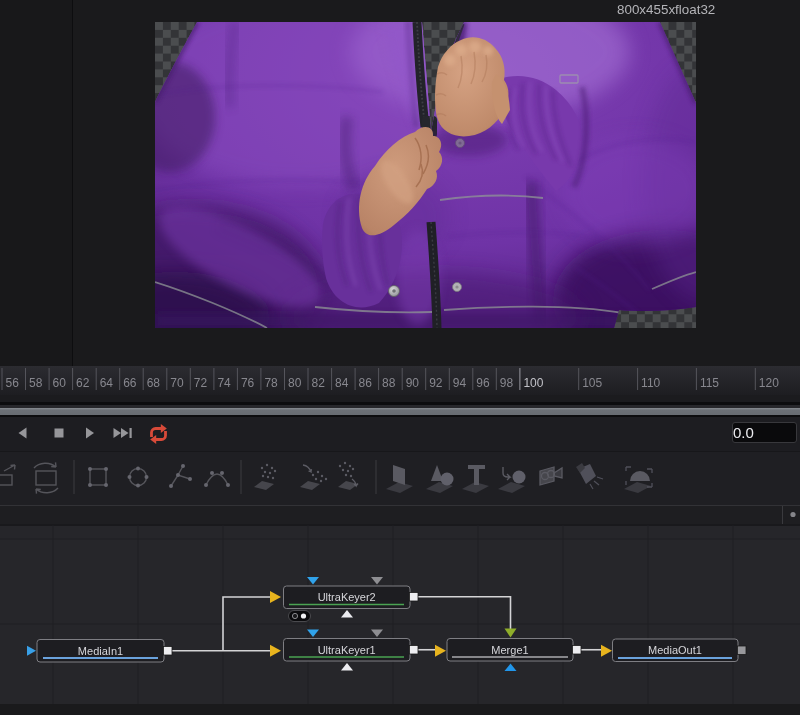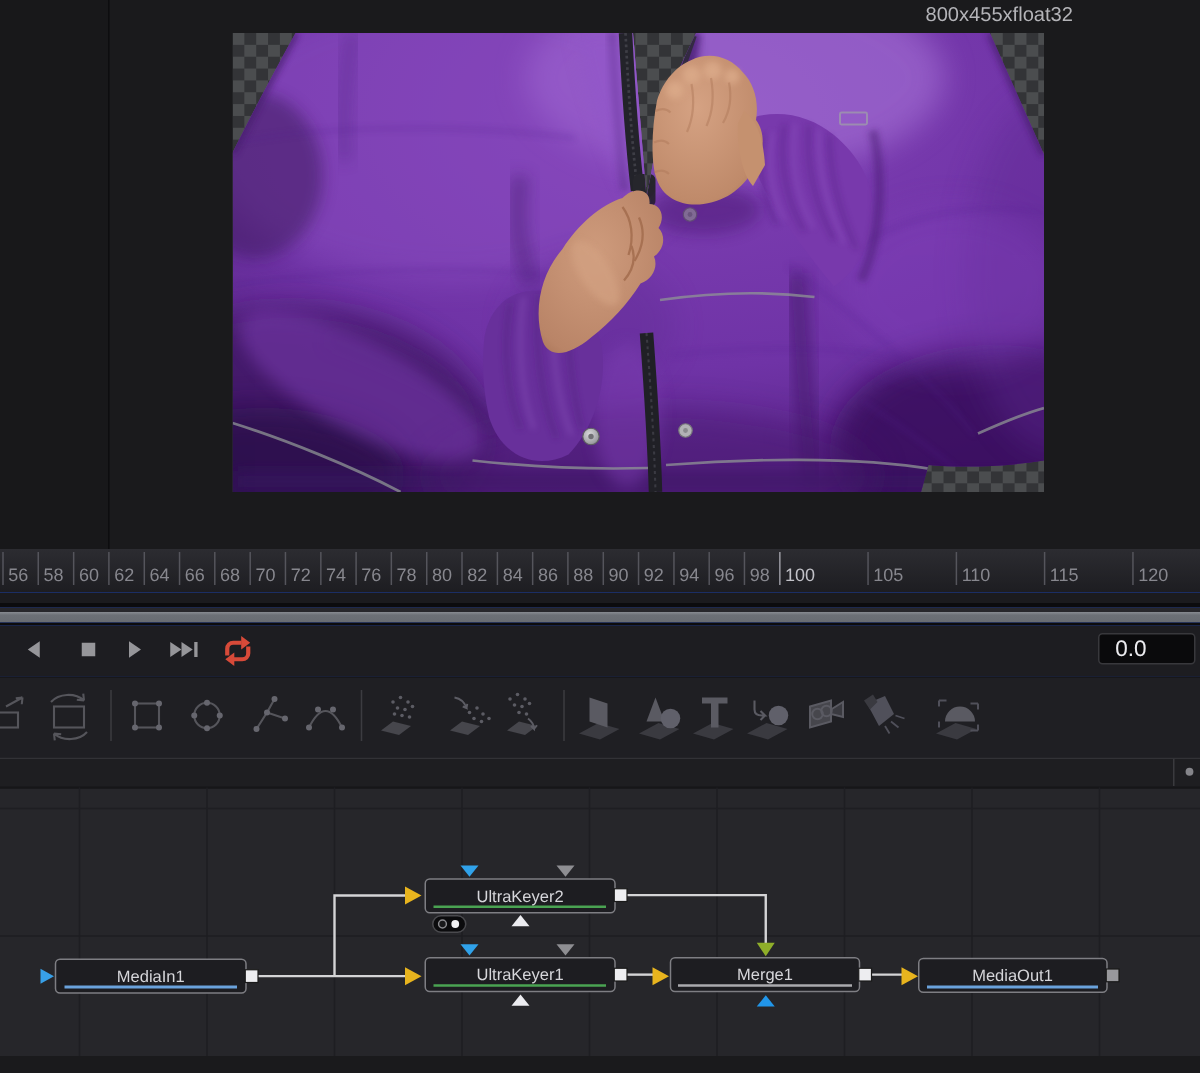--- a/index.html
+++ b/index.html
@@ -271,21 +271,21 @@
     </g>
     <g stroke="#d74a39" stroke-width="2.8" fill="none">
       <path d="M151.5,20 v-4.5 a4,4 0 0 1 4,-4 h5.5"></path>
       <path d="M165.5,14 v4.5 a4,4 0 0 1 -4,4 h-5.5"></path>
     </g>
     <g fill="#d74a39">
       <polygon points="160.8,7 160.8,16 166.8,11.5"></polygon>
       <polygon points="156.2,18 156.2,27 150.2,22.5"></polygon>
     </g>
   </svg>
-  <div class="abs" style="left:732px;top:422px;width:65px;height:21px;box-sizing:border-box;background:#0a0a0c;border:1px solid #38383c;border-radius:3px;color:#ececf0;font-size:15px;line-height:19px;text-align:center;padding-right:21px;">0.0</div>
+  <div class="abs" style="left:732px;top:422px;width:65px;height:21px;box-sizing:border-box;background:#0a0a0c;border:1px solid #38383c;border-radius:3px;color:#ececf0;font-size:15px;line-height:19px;text-align:left;padding-right:21px;">0.0</div>
 
   <div class="abs" style="left:0;top:451px;width:800px;height:54px;background:#1f1f23;border-top:1px solid #17171a;"></div>
   <svg id="toolbar" class="abs" style="left:0;top:451px;" width="800" height="54" viewBox="0 0 800 54">
     <g stroke="#3c3c41" stroke-width="1">
       <line x1="74" y1="9" x2="74" y2="43"></line>
       <line x1="241" y1="9" x2="241" y2="43"></line>
       <line x1="376" y1="9" x2="376" y2="43"></line>
     </g>
 
     <g stroke="#55555b" fill="none" stroke-width="1.4">

